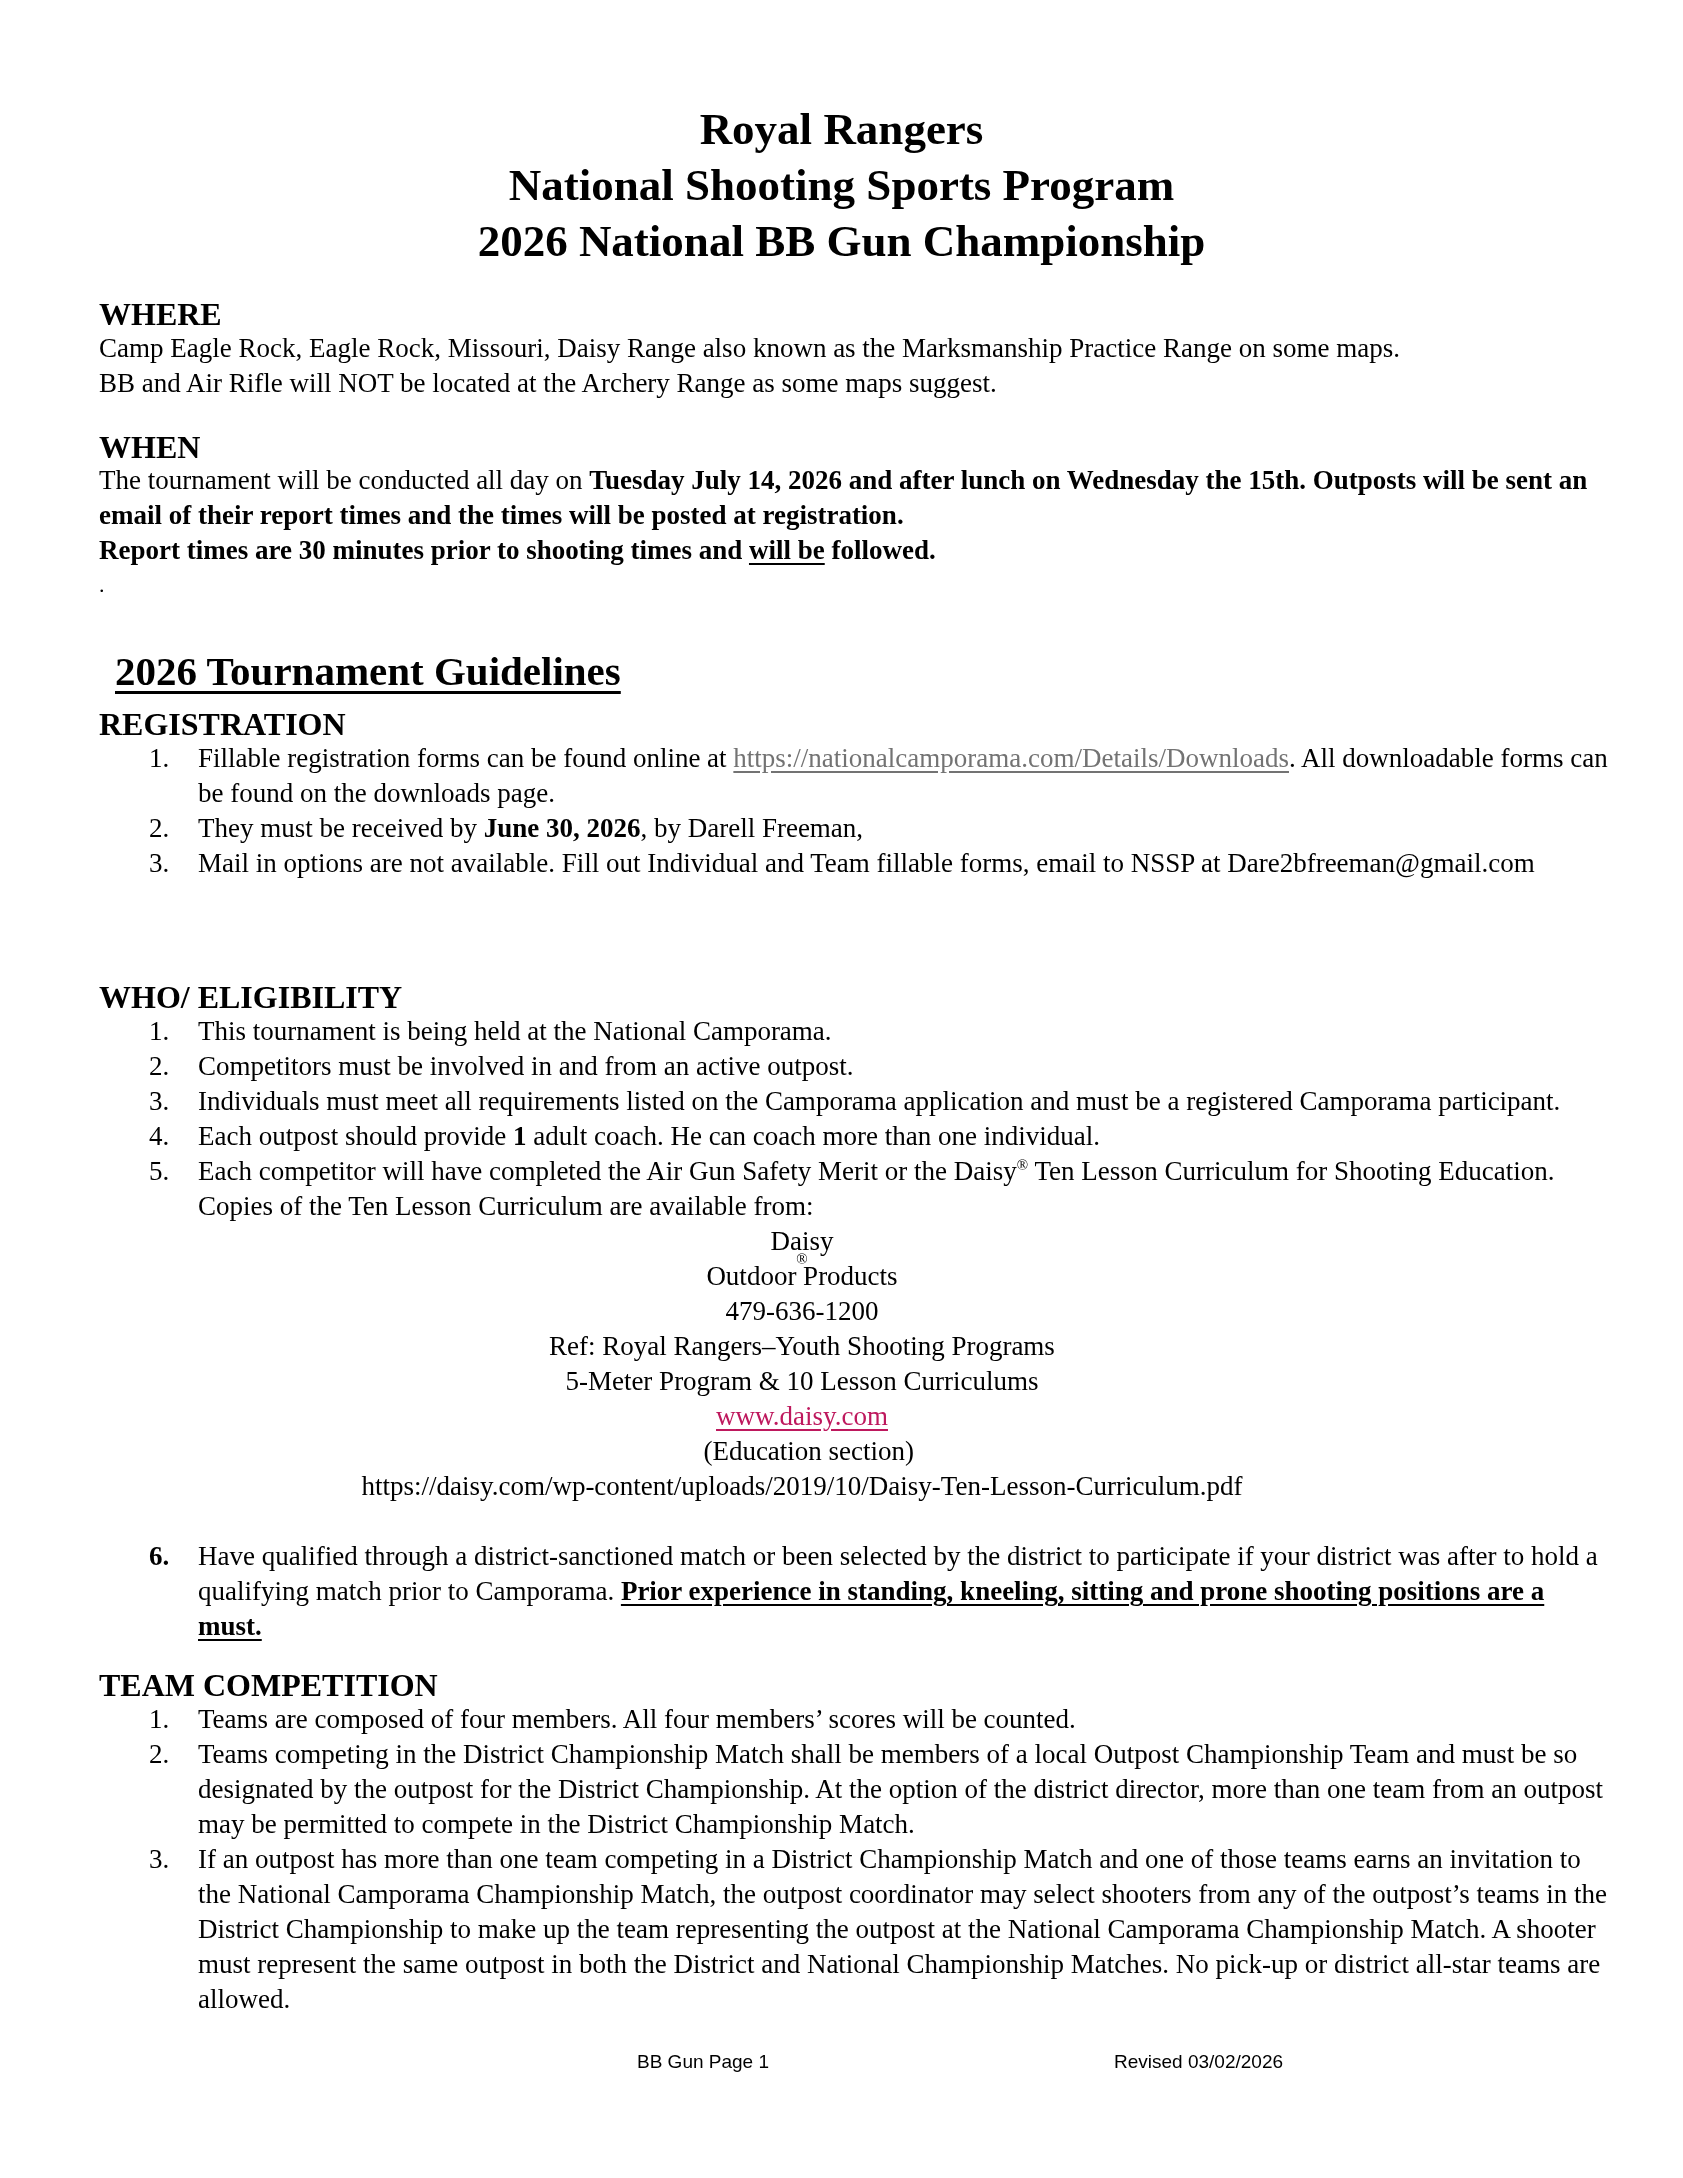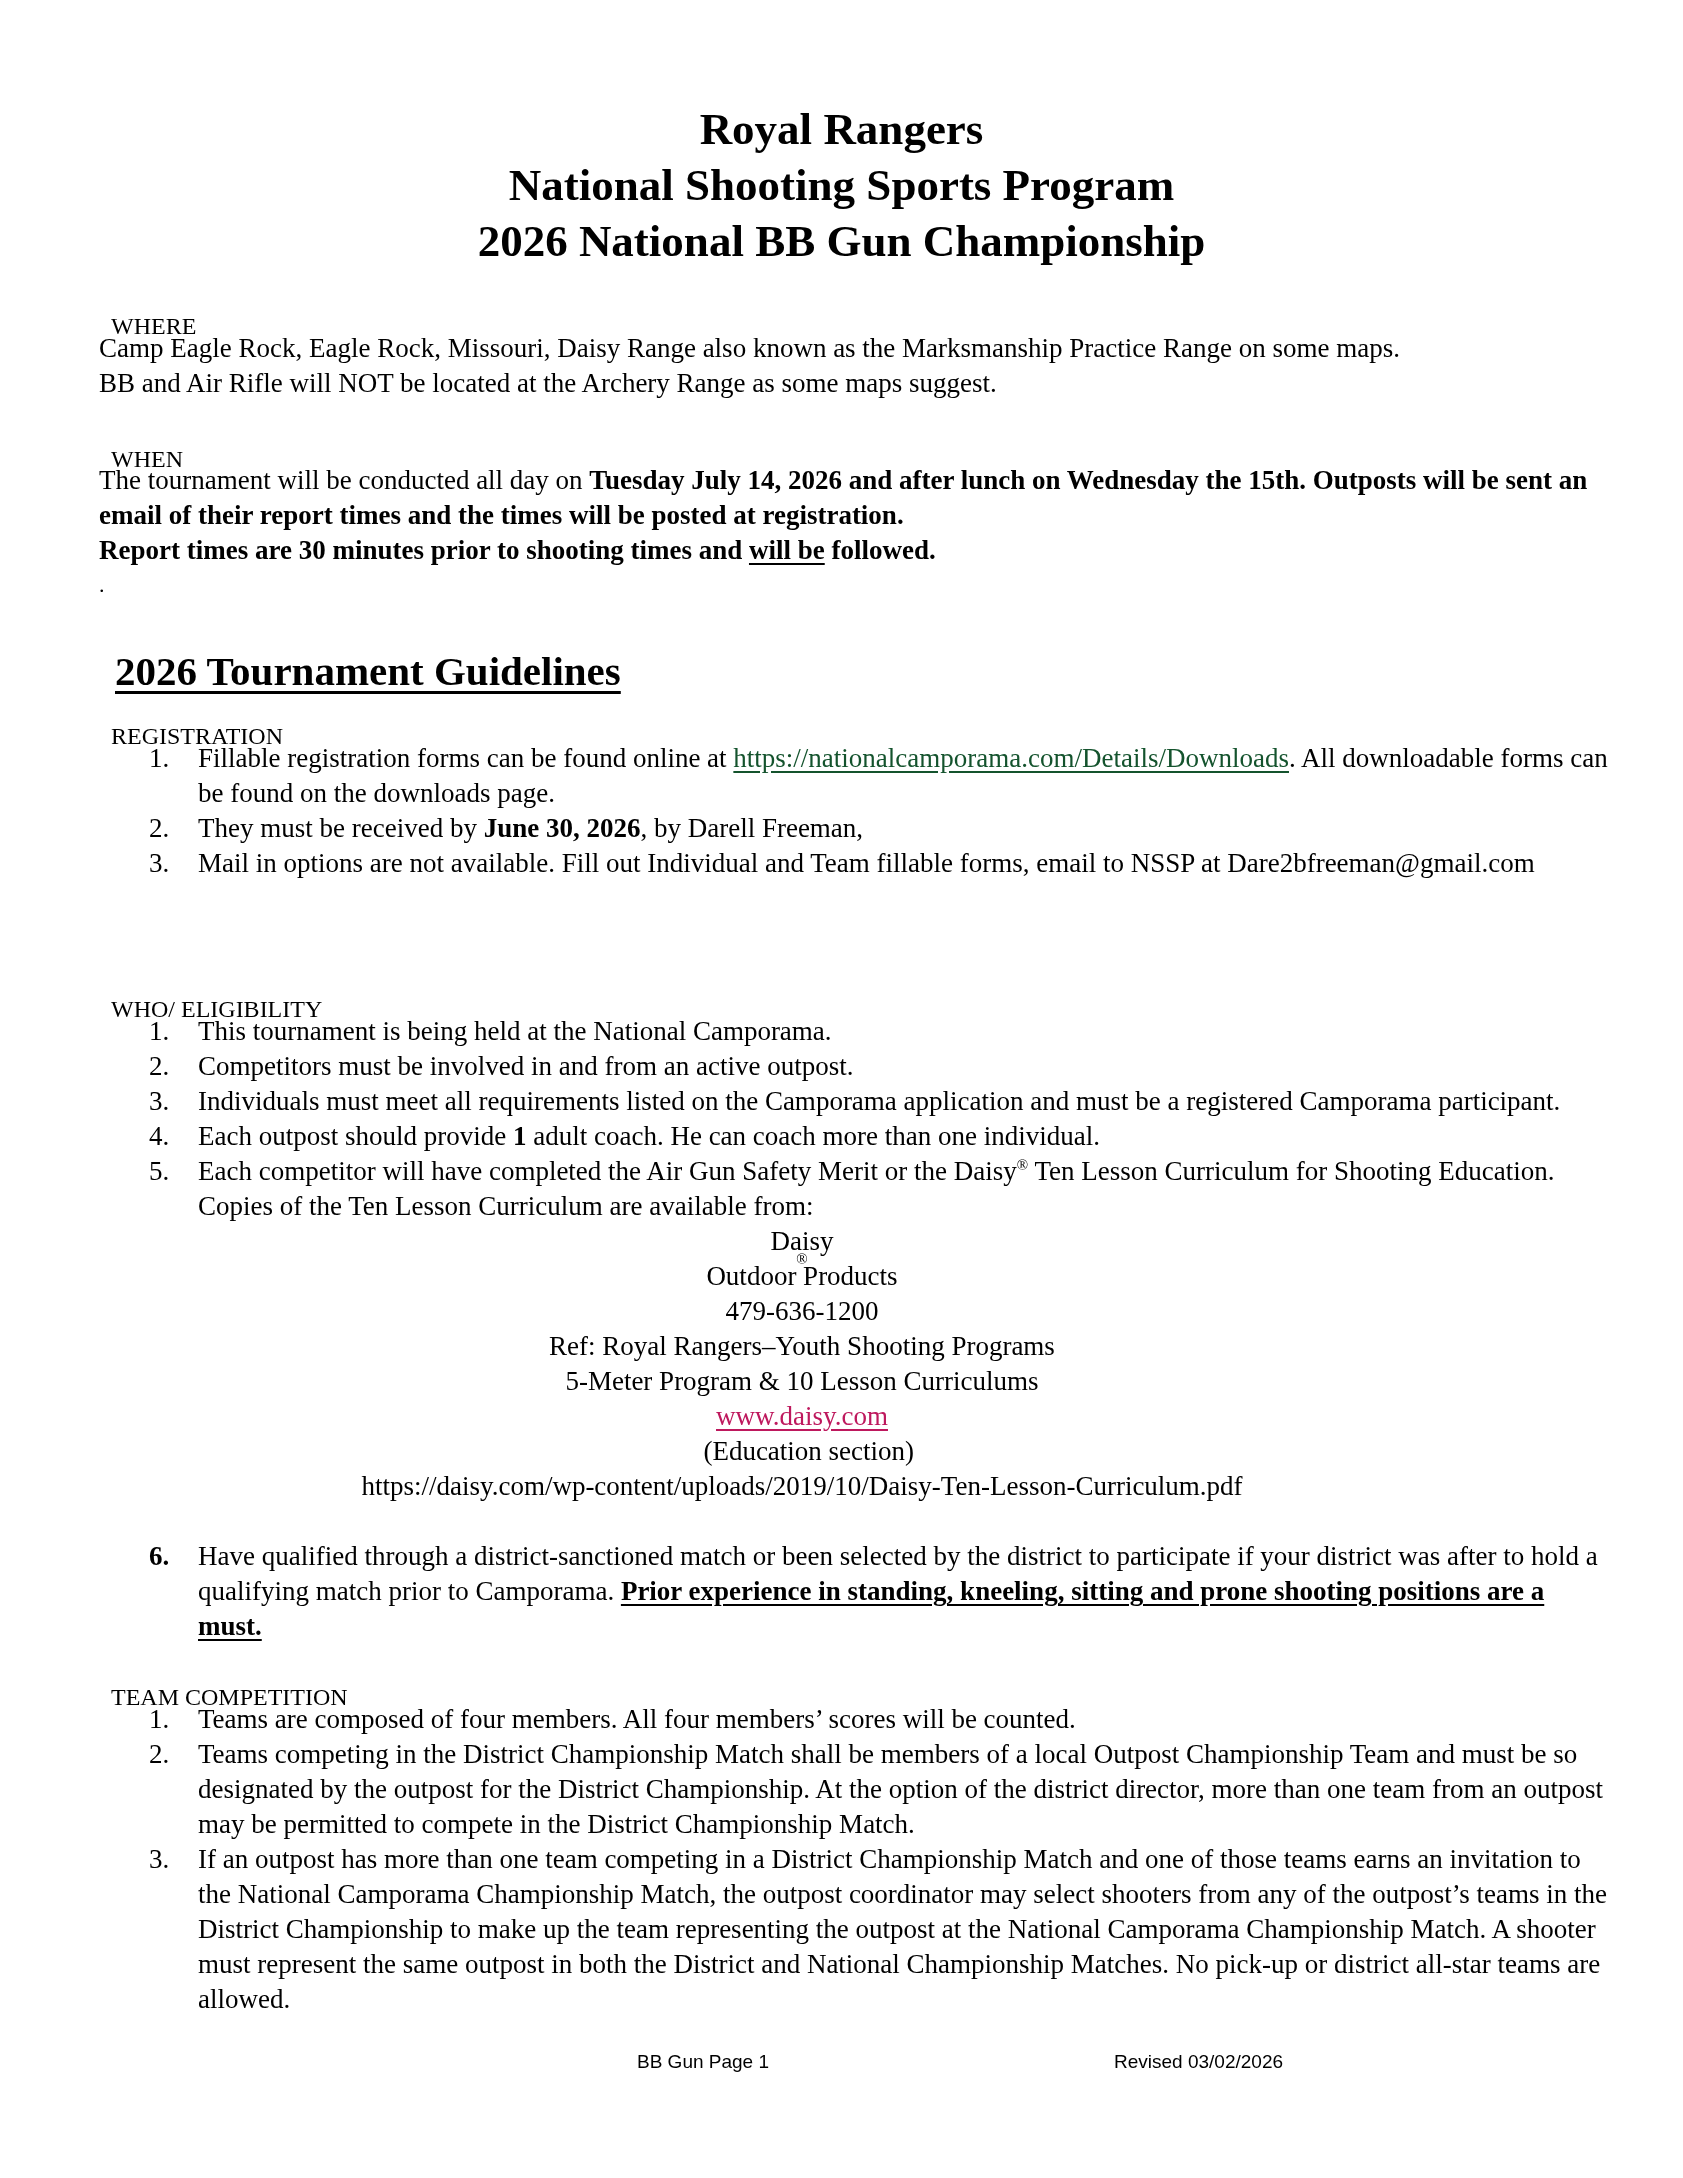--- a/index.html
+++ b/index.html
@@ -29,24 +29,24 @@
       text-align: center;
       font-weight: bold;
       font-size: 45px;
       line-height: 56px;
     }
     .title-line { display: block; }
 
     .section-heading {
       position: absolute;
       left: 99px;
-      font-weight: normal;
-      font-size: 24px;
+      font-weight: bold;
+      font-size: 32px;
       line-height: 34px;
-      margin: 12px;
+      margin: 0;
     }
     .body-text {
       position: absolute;
       left: 99px;
       width: 1505px;
       font-size: 27px;
       line-height: 35px;
       margin: 0;
     }
     .body-text p { margin: 0; }
@@ -81,21 +81,21 @@
       padding-left: 99px;
     }
     .olist .num {
       position: absolute;
       left: 50px;
       top: 0;
     }
     .olist .num.bold { font-weight: bold; }
 
     a.link {
-      color: #14532d;
+      color: #737373;
       text-underline-offset: 4px;
     }
     a.plain-link {
       color: #be185d;
       text-decoration: underline;
       text-underline-offset: 4px;
     }
 
     .contact-block {
       text-align: center;

